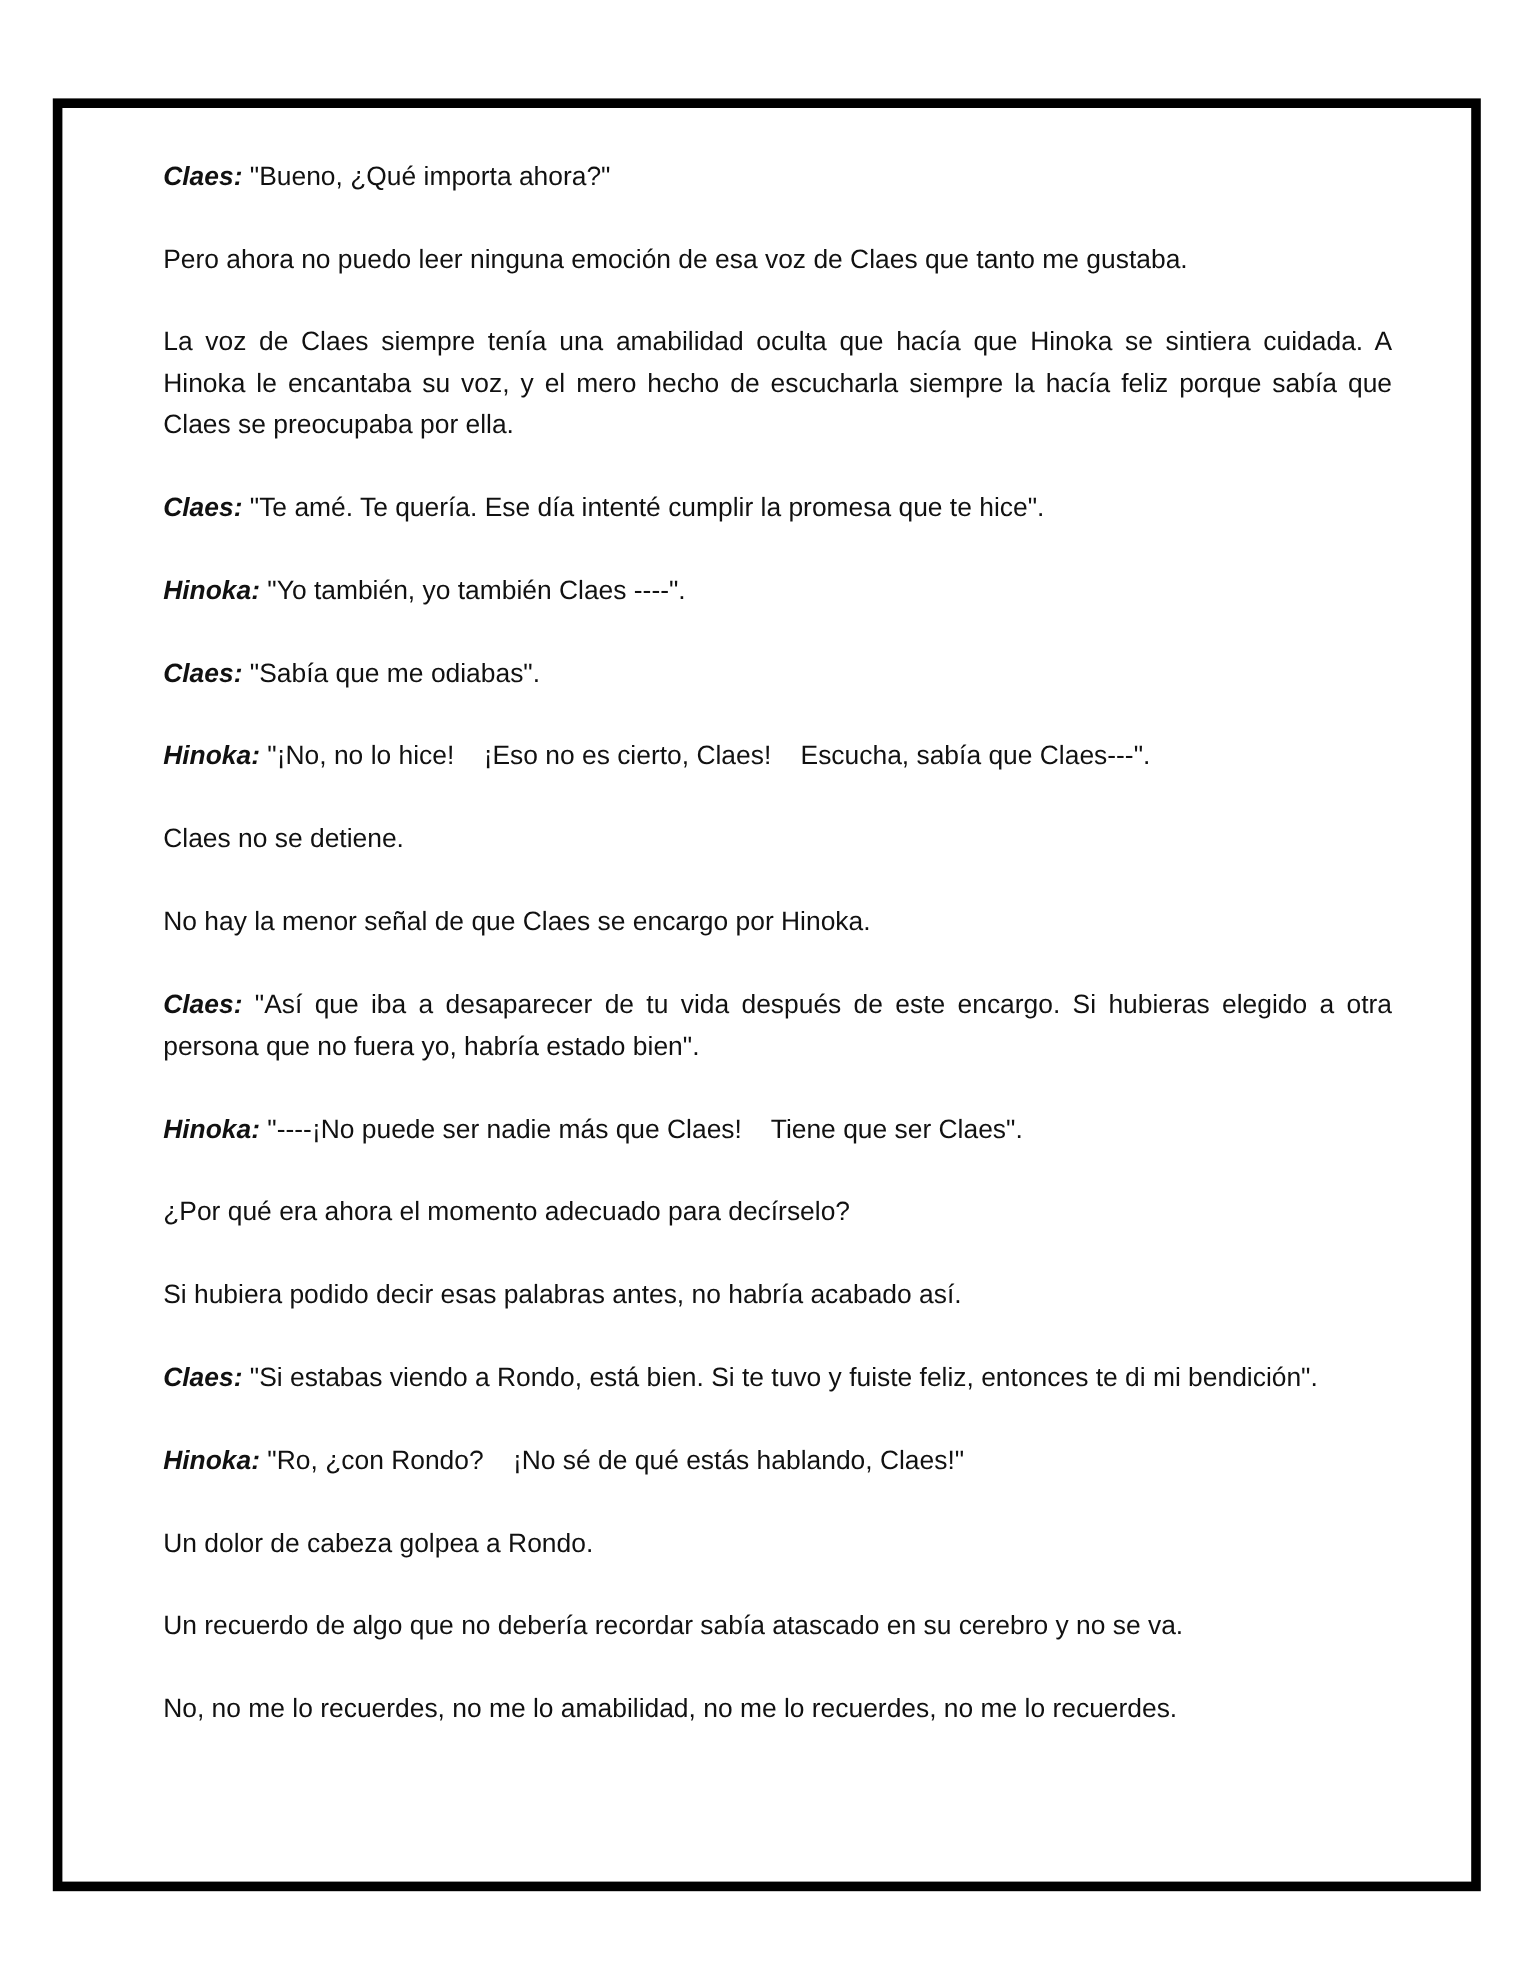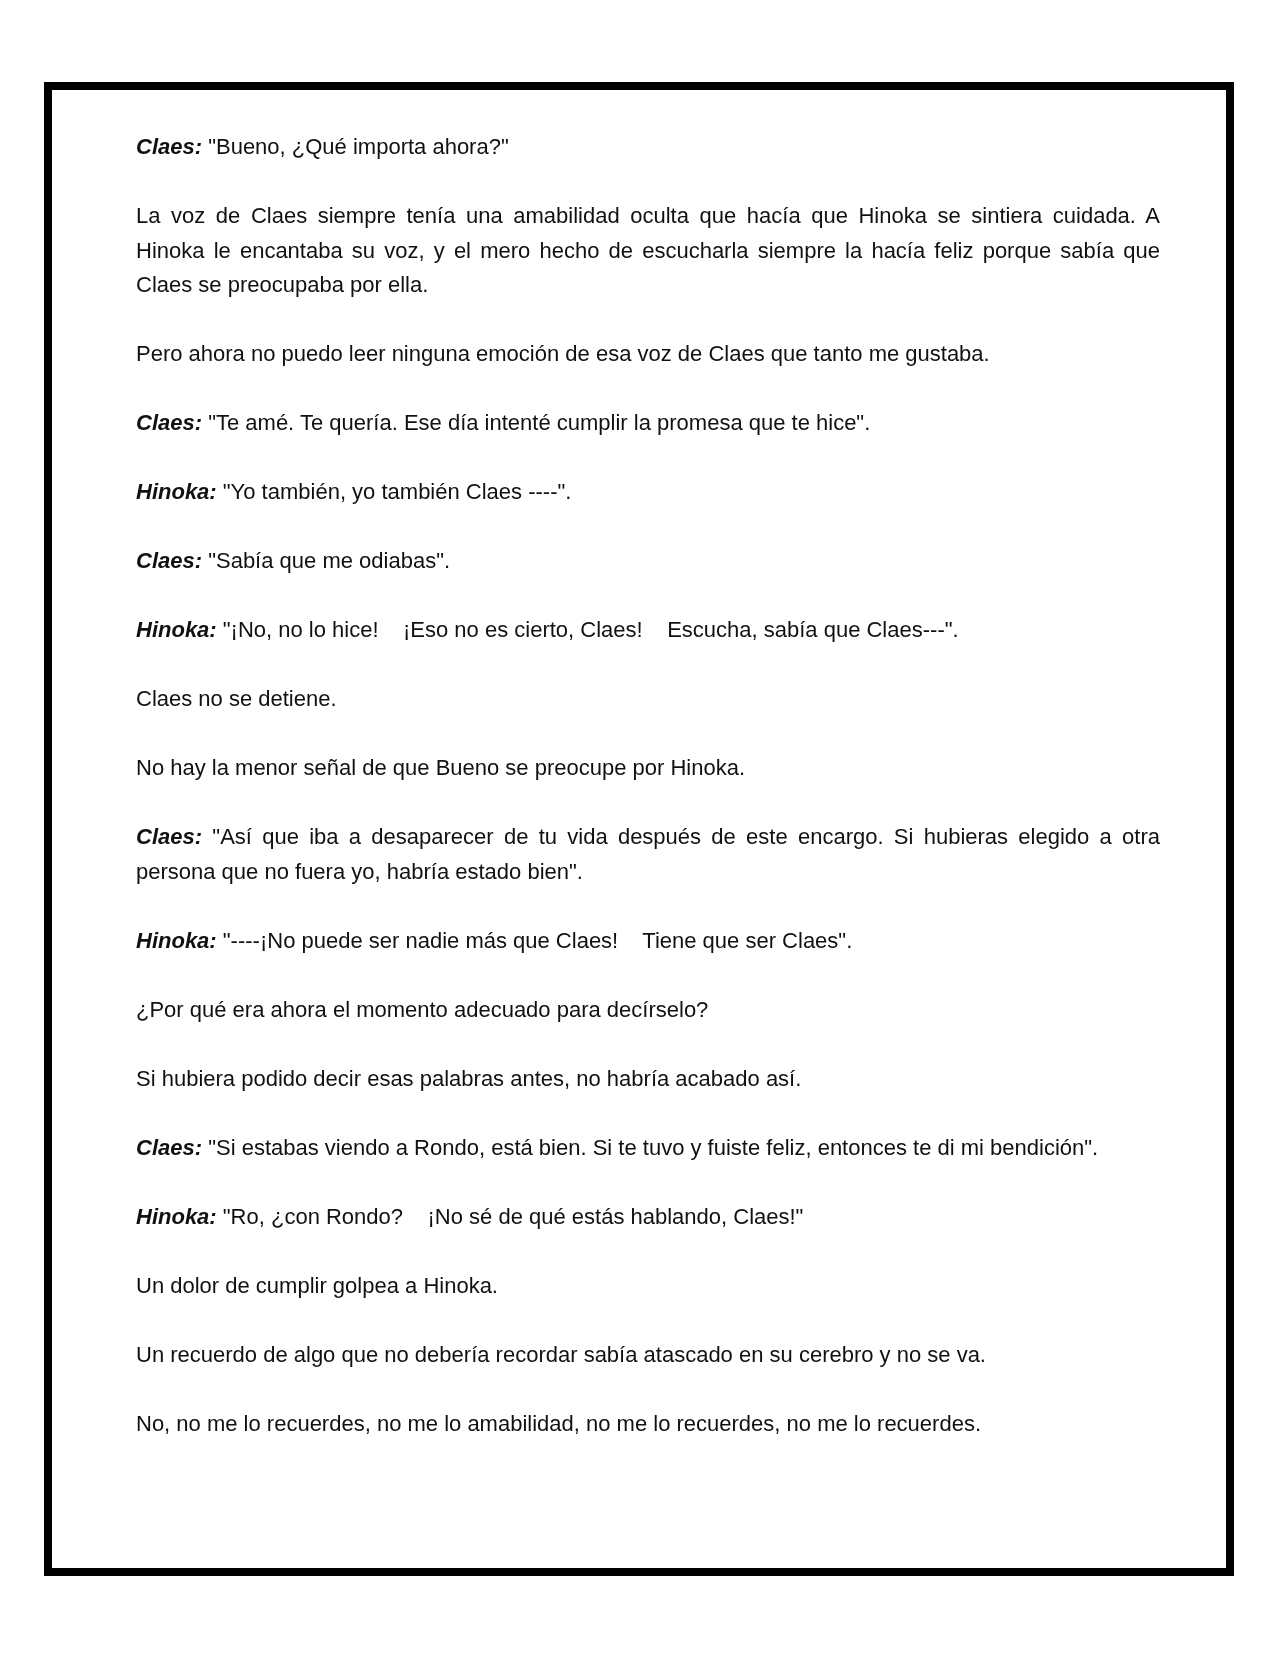--- a/index.html
+++ b/index.html
@@ -28,31 +28,31 @@
     word-spacing: 0px;
   }
   .speaker { font-weight: bold; font-style: italic; }
 </style>
 </head>
 <body>
 
 <div class="frame">
   <div class="content">
     <p class="para"><span class="speaker">Claes:</span><span style="white-space:pre-wrap"> "Bueno, ¿Qué importa ahora?"</span></p>
+    <p class="para"><span>Pero ahora no puedo leer ninguna emoción de esa voz de Claes que tanto me gustaba.</span></p>
     <p class="para"><span>La voz de Claes siempre tenía una amabilidad oculta que hacía que Hinoka se sintiera cuidada. A Hinoka le encantaba su voz, y el mero hecho de escucharla siempre la hacía feliz porque sabía que Claes se preocupaba por ella.</span></p>
-    <p class="para"><span>Pero ahora no puedo leer ninguna emoción de esa voz de Claes que tanto me gustaba.</span></p>
     <p class="para"><span class="speaker">Claes:</span><span style="white-space:pre-wrap"> "Te amé. Te quería. Ese día intenté cumplir la promesa que te hice".</span></p>
     <p class="para"><span class="speaker">Hinoka:</span><span style="white-space:pre-wrap"> "Yo también, yo también Claes ----".</span></p>
     <p class="para"><span class="speaker">Claes:</span><span style="white-space:pre-wrap"> "Sabía que me odiabas".</span></p>
     <p class="para"><span class="speaker">Hinoka:</span><span style="white-space:pre-wrap"> "¡No, no lo hice!    ¡Eso no es cierto, Claes!    Escucha, sabía que Claes---".</span></p>
     <p class="para"><span>Claes no se detiene.</span></p>
-    <p class="para"><span>No hay la menor señal de que Bueno se preocupe por Hinoka.</span></p>
+    <p class="para"><span>No hay la menor señal de que Claes se encargo por Hinoka.</span></p>
     <p class="para"><span class="speaker">Claes:</span><span> "Así que iba a desaparecer de tu vida después de este encargo. Si hubieras elegido a otra persona que no fuera yo, habría estado bien".</span></p>
     <p class="para"><span class="speaker">Hinoka:</span><span style="white-space:pre-wrap"> "----¡No puede ser nadie más que Claes!    Tiene que ser Claes".</span></p>
     <p class="para"><span>¿Por qué era ahora el momento adecuado para decírselo?</span></p>
     <p class="para"><span>Si hubiera podido decir esas palabras antes, no habría acabado así.</span></p>
     <p class="para"><span class="speaker">Claes:</span><span> "Si estabas viendo a Rondo, está bien. Si te tuvo y fuiste feliz, entonces te di mi bendición".</span></p>
     <p class="para"><span class="speaker">Hinoka:</span><span style="white-space:pre-wrap"> "Ro, ¿con Rondo?    ¡No sé de qué estás hablando, Claes!"</span></p>
-    <p class="para"><span>Un dolor de cumplir golpea a Hinoka.</span></p>
+    <p class="para"><span>Un dolor de cabeza golpea a Rondo.</span></p>
     <p class="para"><span>Un recuerdo de algo que no debería recordar sabía atascado en su cerebro y no se va.</span></p>
     <p class="para"><span>No, no me lo recuerdes, no me lo amabilidad, no me lo recuerdes, no me lo recuerdes.</span></p>
   </div>
 </div>
 
 </body></html>

